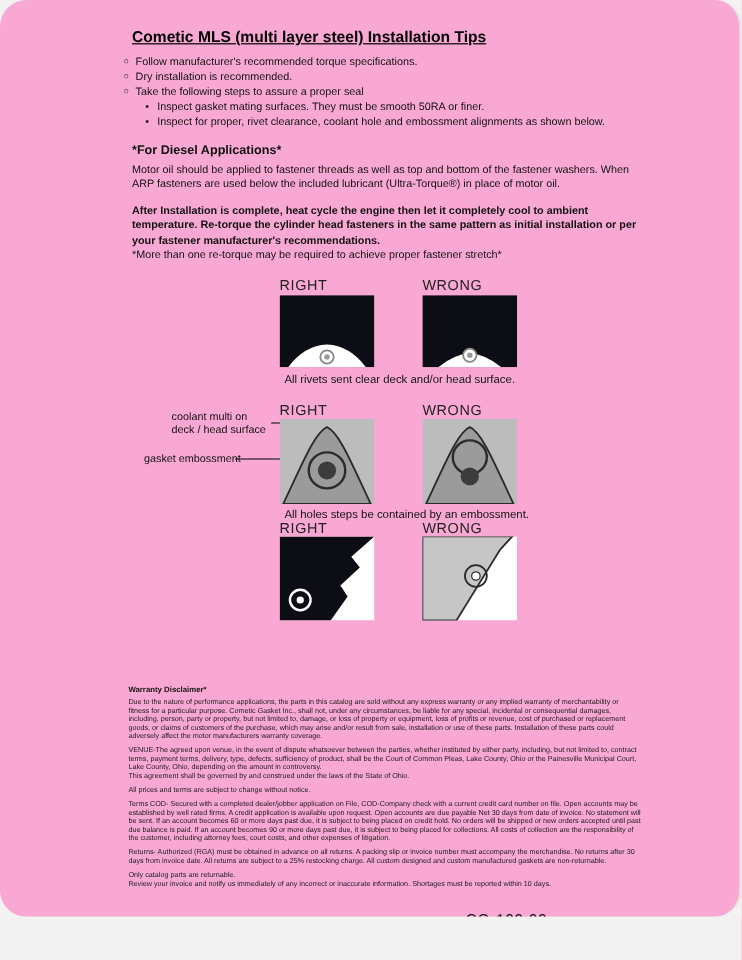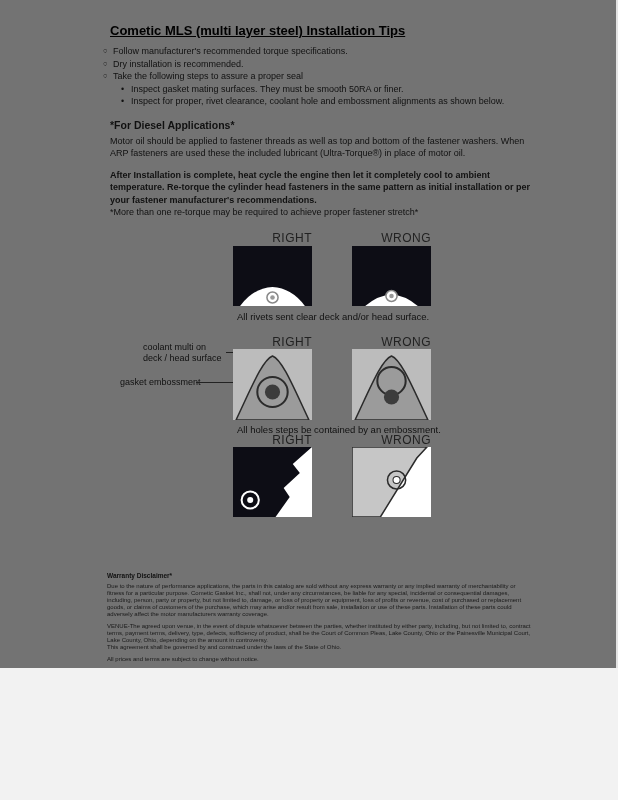--- a/index.html
+++ b/index.html
@@ -1,37 +1,37 @@
 <!DOCTYPE html>
 <html><head>
 <meta charset="utf-8">
 <style>
   * { margin:0; padding:0; box-sizing:border-box; }
   html,body { background:#f2f2f2; }
   body { font-family:"Liberation Sans", sans-serif; color:#111; }
-  .page { position:relative; width:618px; height:668px; background:#737373; margin:0 auto;
-          border-right:2px solid #e3e3e3; overflow:hidden; }
+  .page { position:relative; width:618px; height:764px; background:#f9a8d4; margin:0 auto;
+          border-right:2px solid #e3e3e3; overflow:hidden;border-radius:22px; }
 
   .title { position:absolute; left:110px; top:23px; font-size:13px; font-weight:bold;
            text-decoration:underline; color:#000; }
 
   .bullets { position:absolute; left:103px; top:45px; width:440px; font-size:9px; line-height:12.6px; }
   .bullet { display:flex; }
   .bullet .marker { width:10px; flex:0 0 10px; }
   .marker.ring { font-size:7.5px; line-height:12.6px; }
   .marker.dot  { font-size:9px;  line-height:12.6px; }
   .bullet.sub { margin-left:18px; }
 
   .diesel-heading { position:absolute; left:110px; top:119px; font-size:10.5px; font-weight:bold; }
   .para { position:absolute; left:110px; width:422px; font-size:9px; line-height:12.3px; }
   .para1 { top:135px; }
   .para2 { top:169px;font-weight:bold; }
   .note  { position:absolute; left:110px; top:207px; font-size:9px; }
 
-  .dlabel { position:absolute; width:79px; text-align:right; font-size:12px;
+  .dlabel { position:absolute; width:79px; text-align:left; font-size:12px;
             letter-spacing:0.5px; color:#222; }
   .panel  { position:absolute; width:79px; }
   .panel svg { display:block; width:100%; height:100%; }
   .colL { left:233px; } .colR { left:352px; }
   .lrow1 { top:231px; } .prow1 { top:246px; height:60px; }
   .lrow2 { top:335px; } .prow2 { top:349px; height:71px; }
   .lrow3 { top:433px; } .prow3 { top:447px; height:70px; }
 
   .caption { position:absolute; left:237px; font-size:9.5px; color:#111; }
   .cap1 { top:311px; }
@@ -75,21 +75,21 @@
       <span class="marker dot">•</span>
       <span>Inspect gasket mating surfaces.  They must be smooth 50RA or finer.</span>
     </div>
     <div class="bullet sub">
       <span class="marker dot">•</span>
       <span>Inspect for proper, rivet clearance, coolant hole and embossment alignments as shown below.</span>
     </div>
   </div>
 
   <div class="diesel-heading">*For Diesel Applications*</div>
-  <div class="para para1">Motor oil should be applied to fastener threads as well as top and bottom of the fastener washers. When ARP fasteners are used these the included lubricant (Ultra-Torque®) in place of motor oil.</div>
+  <div class="para para1">Motor oil should be applied to fastener threads as well as top and bottom of the fastener washers. When ARP fasteners are used below the included lubricant (Ultra-Torque®) in place of motor oil.</div>
   <div class="para para2">After Installation is complete, heat cycle the engine then let it completely cool to ambient temperature. Re-torque the cylinder head fasteners in the same pattern as initial installation or per your fastener manufacturer's recommendations.</div>
   <div class="note">*More than one re-torque may be required to achieve proper fastener stretch*</div>
 
   <div class="dlabel colL lrow1">RIGHT</div>
   <div class="dlabel colR lrow1">WRONG</div>
 
   <div class="panel colL prow1">
     <svg viewBox="0 0 156 120" preserveAspectRatio="none">
       <rect width="156" height="120" fill="#0d0d15"></rect>
       <path d="M14,120 Q40,84 78,82 Q116,84 142,120 Z" fill="#ffffff"></path>

